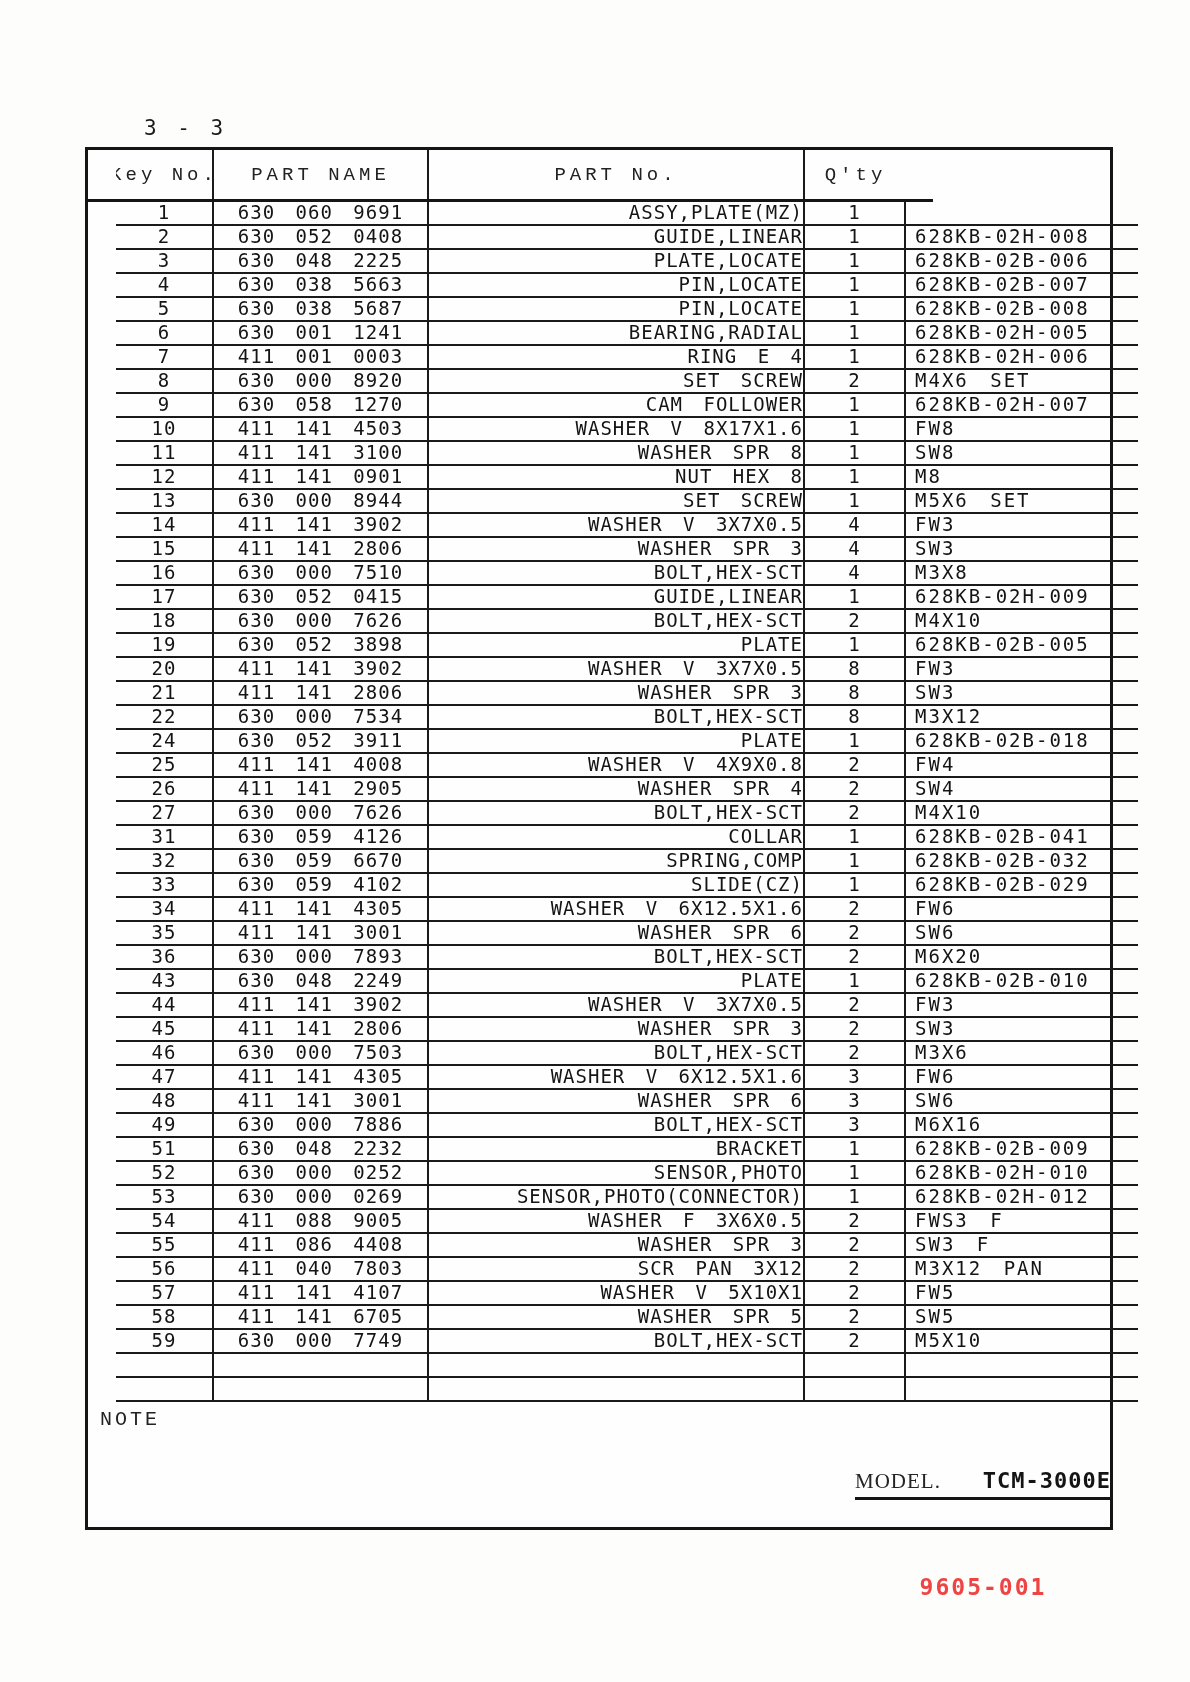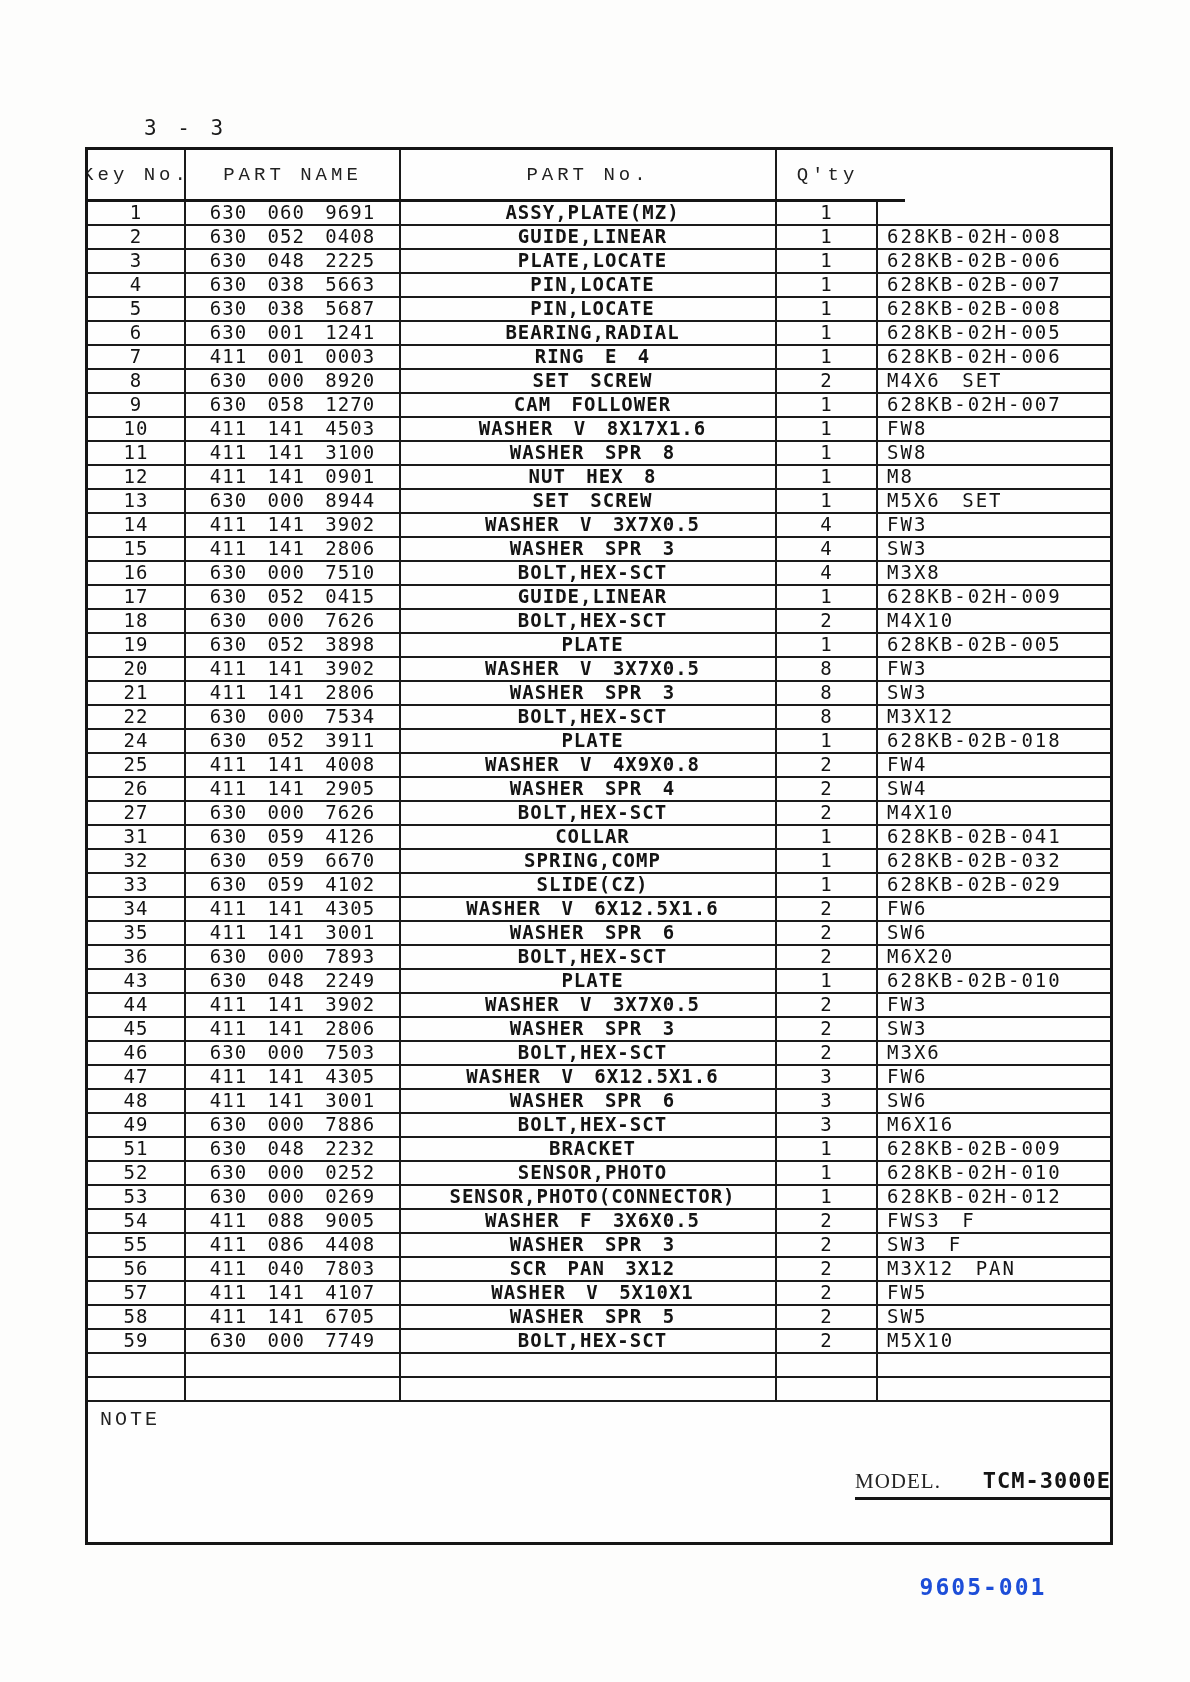--- a/index.html
+++ b/index.html
@@ -31,20 +31,21 @@
     top: 147px;
     width: 1022px;
     border: 3px solid #151515;
     box-sizing: content-box;
     background: #fefefe;
   }
   .row {
     display: grid;
     grid-template-columns: 98px 215px 376px 101px 232px;
     width: 817px;
+    padding-left: 28px;
   }
   .cell {
     box-sizing: border-box;
     border-right: 2px solid #1a1a1a;
     overflow: hidden;
     white-space: pre;
     font-family: "DejaVu Sans Mono", monospace;
     color: #141414;
   }
   .cell:last-child { border-right: none; }
@@ -66,25 +67,25 @@
   }
   .data-row .cell {
     border-bottom: 2px solid #1a1a1a;
     font-size: 19px;
     line-height: 21px;
     letter-spacing: 1px;
     word-spacing: 8px;
   }
   .data-row .cell.c-key { text-align: center; }
   .data-row .cell.c-pno { text-align: center; }
-  .data-row .cell.c-pname { padding-left: 9px; text-align: center; font-weight: bold; }
+  .data-row .cell.c-pname { padding-left: 9px; text-align: right; }
   .data-row .cell.c-qty { text-align: center; }
   .data-row .cell.c-remarks { padding-left: 9px; text-align: left; letter-spacing: 2px; }
   .note-box {
-    height: 140px;
+    height: 125px;
     box-sizing: border-box;
     padding: 6px 0 0 12px;
   }
   .note-label {
     font-family: "Liberation Mono", monospace;
     font-size: 20px;
     letter-spacing: 3px;
     color: #222;
   }
   .footer-model-line {
@@ -114,21 +115,21 @@
   .doc-number {
     position: absolute;
     left: 855px;
     top: 1574px;
     width: 256px;
     text-align: center;
     font-family: "DejaVu Sans Mono", monospace;
     font-size: 23px;
     font-weight: bold;
     letter-spacing: 2px;
-    color: #1d4ed8;
+    color: #ef4444;
   }
 </style>
 </head>
 <body>
 
 <div class="page">
 
   <div class="page-label">3 - 3</div>
 
   <div class="parts-table">

